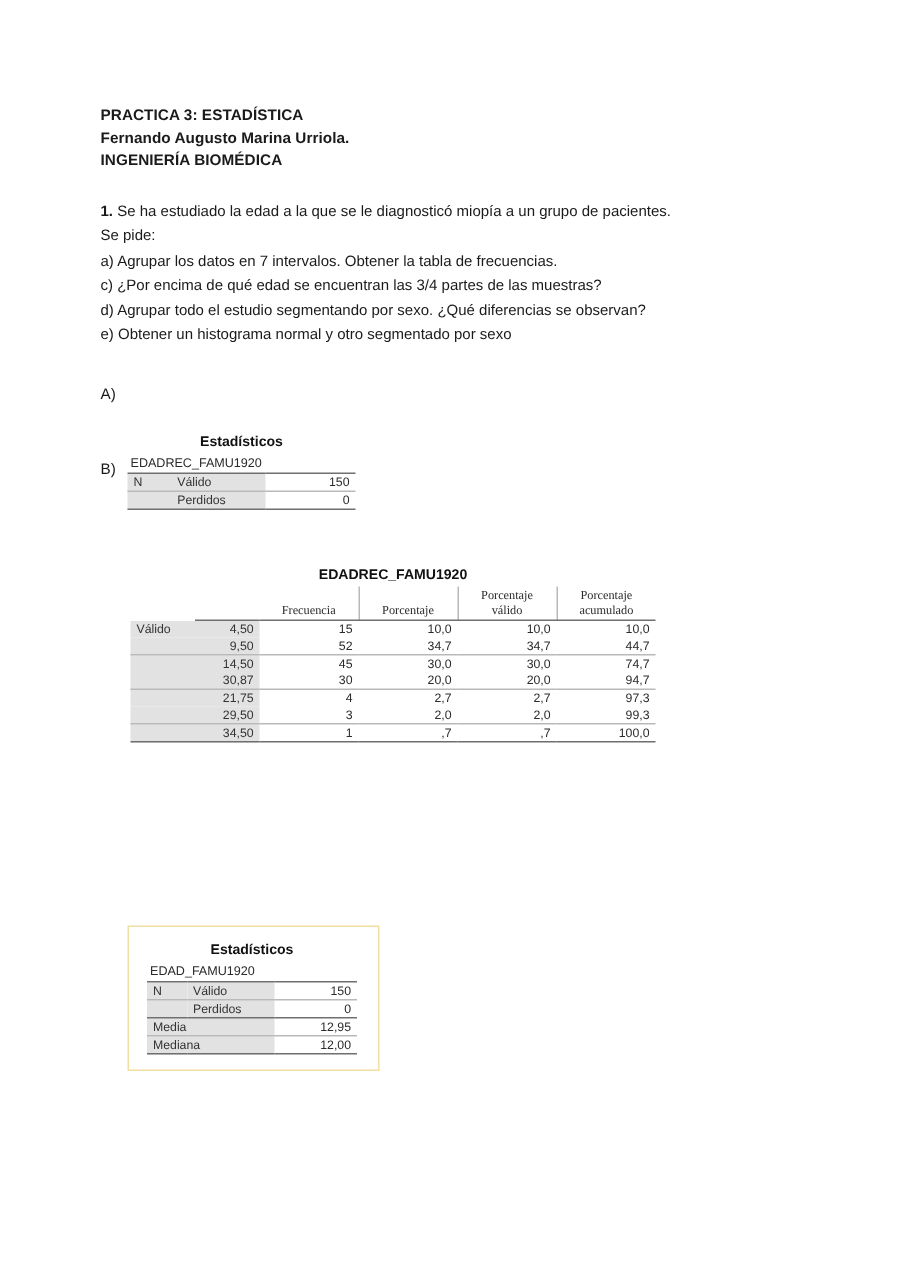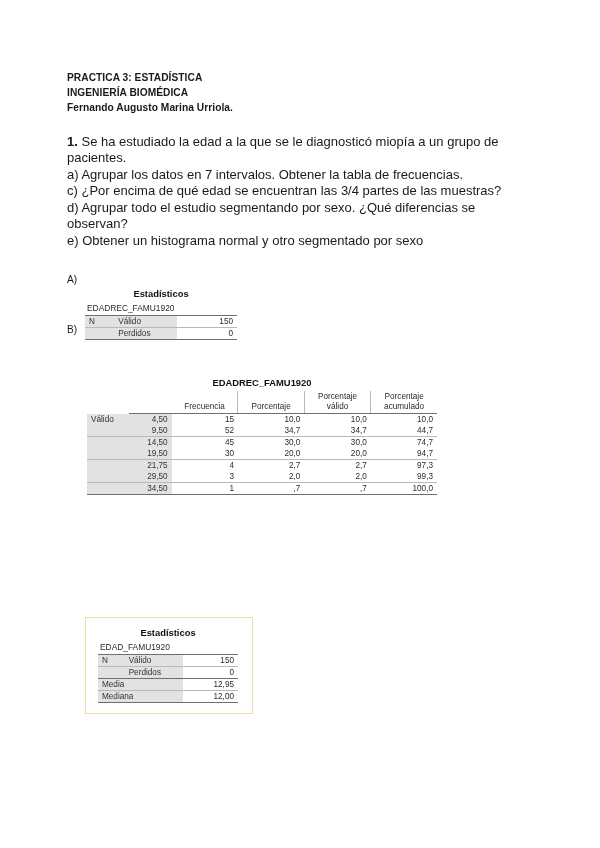--- a/index.html
+++ b/index.html
@@ -34,21 +34,21 @@
     font-weight: bold;
     font-size: 10.2px;
     line-height: 15.2px;
     letter-spacing: 0.05px;
   }
   .doc-head div { white-space: pre; }
 
   
   .question {
     margin-top: 18px;
-    font-size: 13px;
+    font-size: 10px;
     line-height: 16.5px;
   }
   .question .qnum { font-weight: bold; }
   .question p { margin: 0; }
 
   
   .section-letter {
     font-size: 10.2px;
     line-height: 14px;
   }
@@ -111,20 +111,21 @@
   }
   .tableA2 table { width: 350px; }
   .tableA2 .c-vld { width: 40px; }
   .tableA2 .c-cat { width: 42px; }
   .tableA2 .c-d   { width: 67px; }
   .tableA2 th {
     text-align: center;
     vertical-align: bottom;
     line-height: 10px;
     padding-bottom: 2px;
+    font-family: Liberation Serif, serif;
   }
   .hdr-rule { border-bottom: 1.1px solid #6f6f6f; }
 
   
   .tableB {
     position: absolute;
     left: 18px;
     top: 547px;
     border: 1.6px solid #f0dfa0;
     padding: 9px 14px 10px 12px;
@@ -137,26 +138,27 @@
   .tableB .c-val { width: 58px; }
 </style>
 </head>
 <body>
 
 <div class="page">
   <div class="content">
 
     <div class="doc-head">
       <div>PRACTICA 3: ESTADÍSTICA</div>
+      <div>Fernando Augusto Marina Urriola.</div>
       <div>INGENIERÍA BIOMÉDICA</div>
-      <div>Fernando Augusto Marina Urriola.</div>
     </div>
 
     <div class="question">
       <p><span class="qnum">1.</span><span> Se ha estudiado la edad a la que se le diagnosticó miopía a un grupo de pacientes.</span></p>
+      <p>Se pide:</p>
       <p>a) Agrupar los datos en 7 intervalos. Obtener la tabla de frecuencias.</p>
       <p>c) ¿Por encima de qué edad se encuentran las 3/4 partes de las muestras?</p>
       <p>d) Agrupar todo el estudio segmentando por sexo. ¿Qué diferencias se observan?</p>
       <p>e) Obtener un histograma normal y otro segmentado por sexo</p>
     </div>
 
     <div class="section-letter sec-a">A)</div>
 
     <div class="spss-wrap tableA1">
       <div class="tbl-title">Estadísticos</div>
@@ -215,21 +217,21 @@
         <tr>
           <td class="lblcell"></td>
           <td class="lblcell num">14,50</td>
           <td class="num">45</td>
           <td class="num">30,0</td>
           <td class="num">30,0</td>
           <td class="num">74,7</td>
         </tr>
         <tr>
           <td class="lblcell rule-thin"></td>
-          <td class="lblcell num rule-thin">19,50</td>
+          <td class="lblcell num rule-thin">30,87</td>
           <td class="num rule-thin">30</td>
           <td class="num rule-thin">20,0</td>
           <td class="num rule-thin">20,0</td>
           <td class="num rule-thin">94,7</td>
         </tr>
         <tr>
           <td class="lblcell"></td>
           <td class="lblcell num">21,75</td>
           <td class="num">4</td>
           <td class="num">2,7</td>

